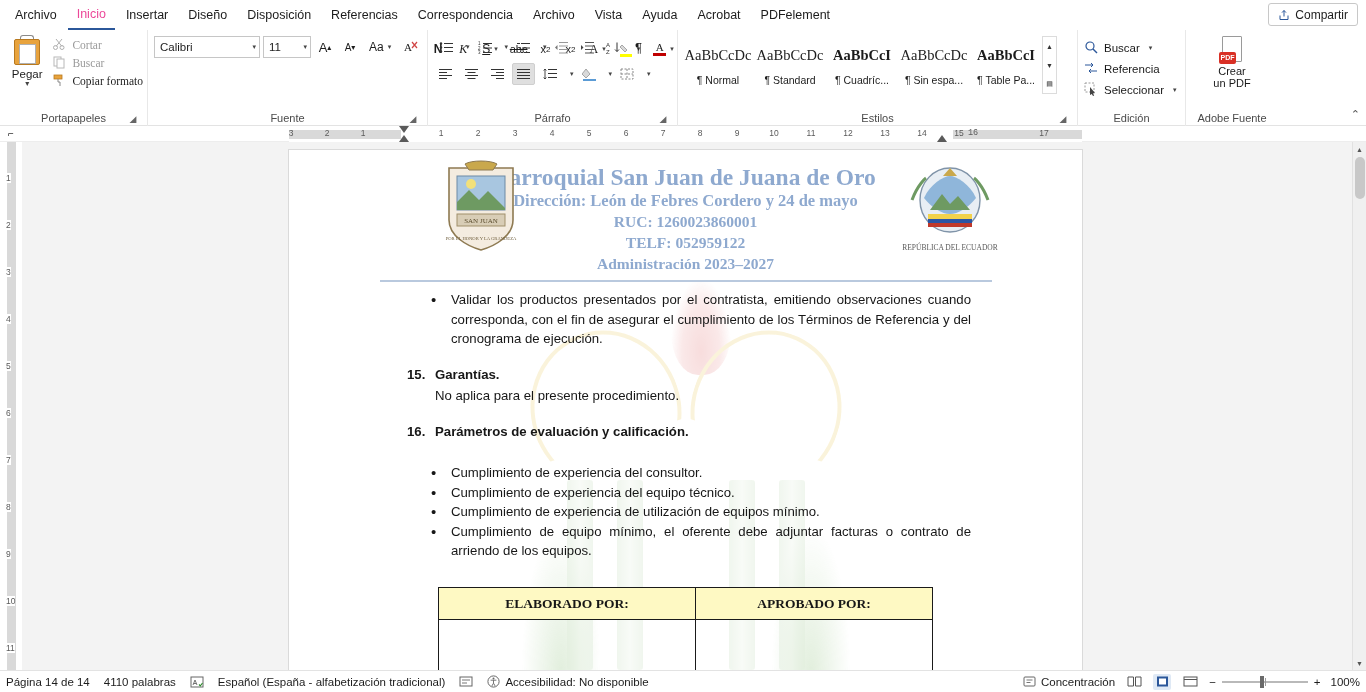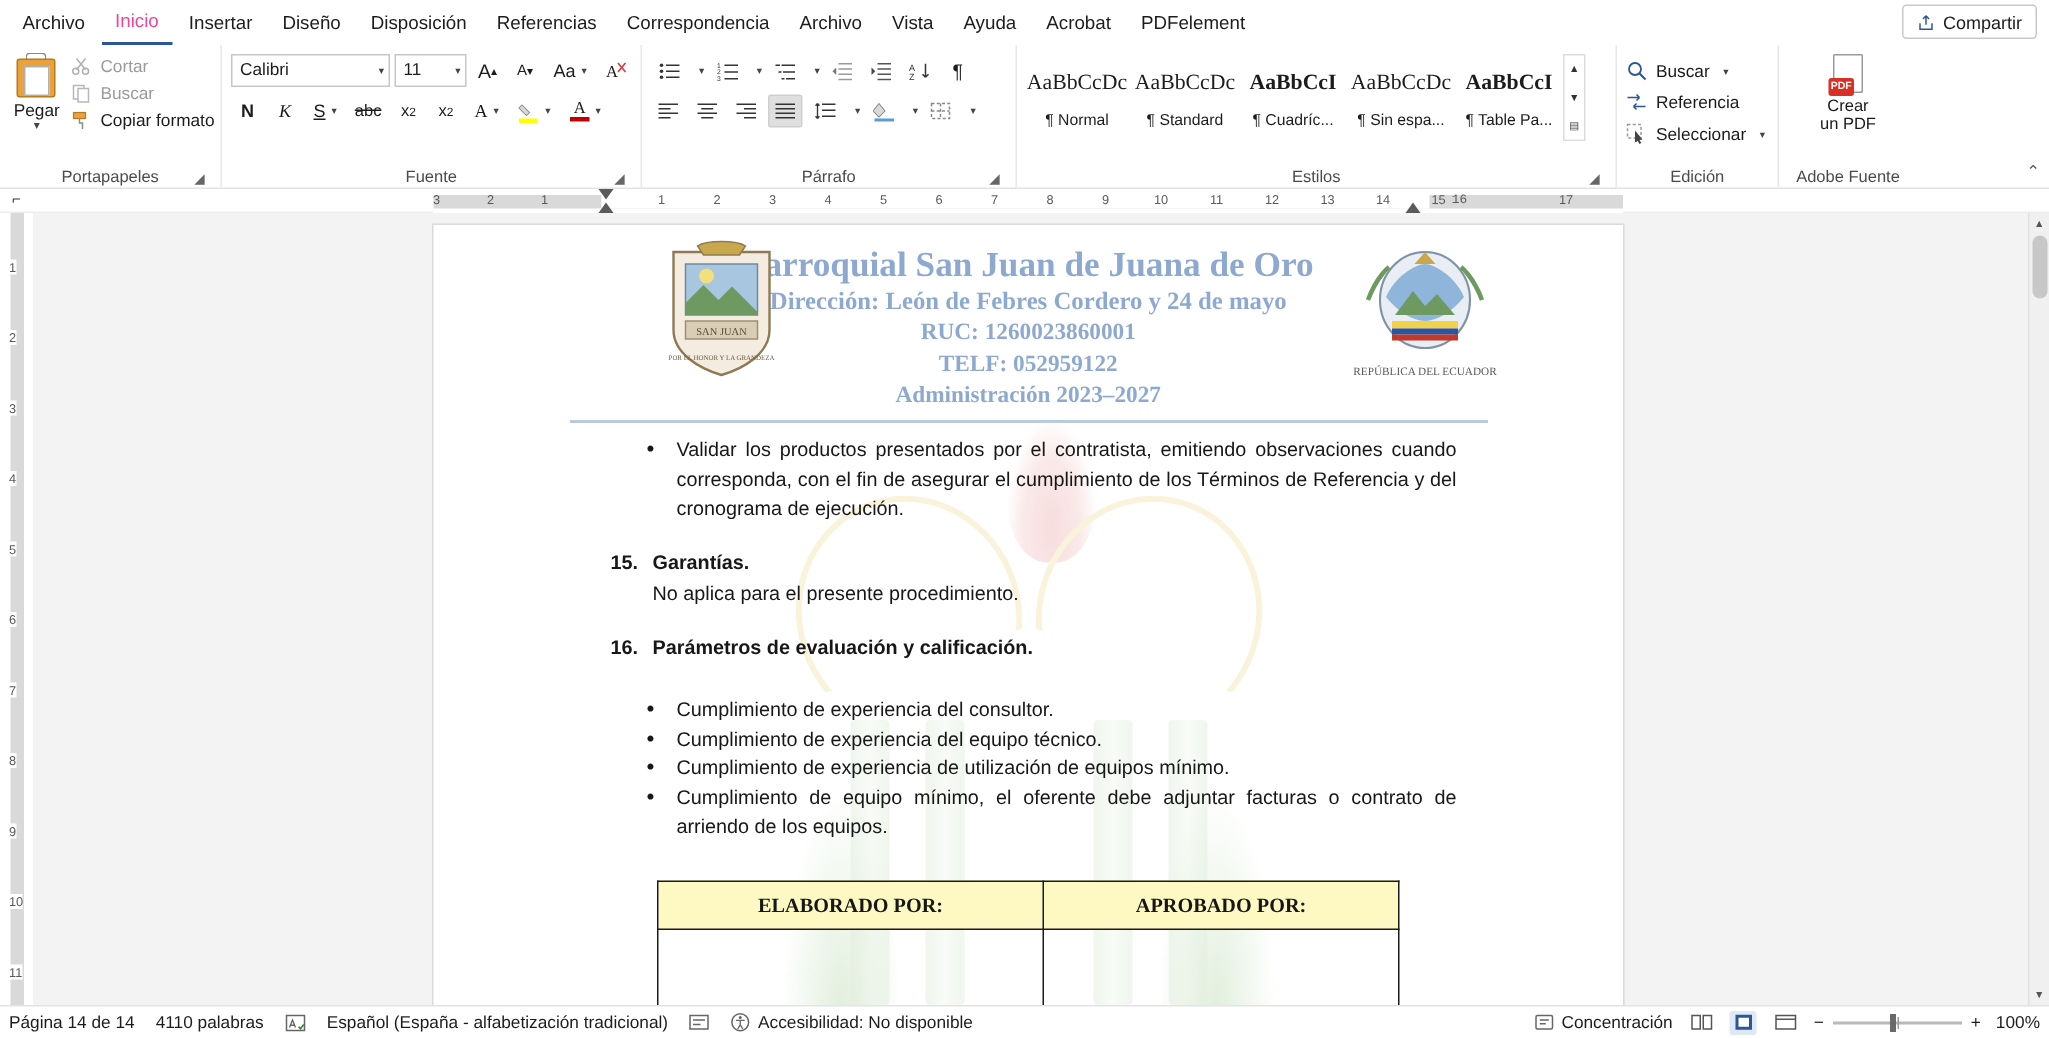--- a/index.html
+++ b/index.html
@@ -105,21 +105,21 @@
   .paste-icon .board {
     position: absolute; left: 2px; top: 4px; width: 26px; height: 26px;
     background: #e8a33d; border: 1.5px solid #b8791f; border-radius: 2px;
   }
   .paste-icon .sheet {
     position: absolute; left: 7px; top: 9px; width: 17px; height: 20px;
     background: #fff; border: 1px solid #b0b0b0;
   }
   .paste-label { font-size: 11.5px; margin-top: 1px; }
   .paste-caret { font-size: 8px; color: #444; line-height: 8px; }
-  .clip-cmds { display: flex; flex-direction: column; gap: 3px; padding-top: 4px; margin-left: 2px; }
+  .clip-cmds { display: flex; flex-direction: column; gap: 3px; padding-top: 4px; margin-left: 2px; font-family: Liberation Serif, serif; }
   .clip-cmd { display: flex; align-items: center; gap: 5px; color: #9a9a9a; font-size: 11.5px; white-space: nowrap; }
   .clip-cmd.enabled { color: #1c1c1c; }
   .mini-icon { width: 15px; height: 15px; display: inline-block; position: relative; }
 
   
   .fuente { width: 280px; }
   .row { display: flex; align-items: center; gap: 3px; }
   .row1 { padding: 3px 2px 0 2px; }
   .row2 { padding: 5px 2px 0 2px; }
   .combo {
@@ -397,21 +397,21 @@
           </div>
         </div>
       </div>
       <div class="rgroup-title">
         <span>Portapapeles</span>
         <span class="dialog-launcher">◢</span>
       </div>
     </div>
 
     <div class="rgroup fuente">
-      <div class="rgroup-body" style="flex-direction:column;">
+      <div class="rgroup-body" style="flex-direction:row;">
         <div class="row row1">
           <div class="combo" style="width:106px;">
             <span class="cv">Calibri</span>
               <span class="caret">▾</span>
           </div>
           <div class="combo" style="width:48px;">
             <span class="cv">11</span>
               <span class="caret">▾</span>
           </div>
           <div class="btn">

